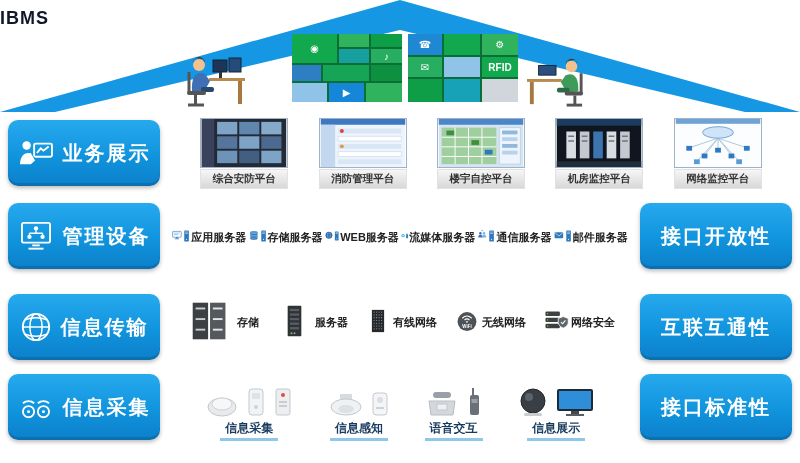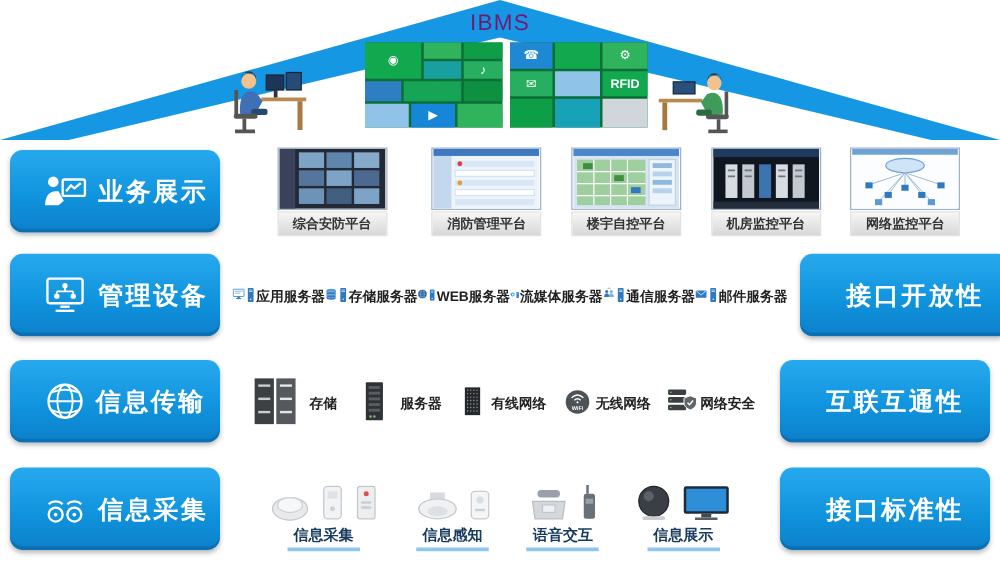--- a/index.html
+++ b/index.html
@@ -2,38 +2,38 @@
 <html><head>
 <meta charset="utf-8">
 <style>
   html,body{margin:0;padding:0;background:#fff;}
   .stage{position:relative;width:800px;height:463px;background:#fff;overflow:hidden;
          font-family:"Liberation Sans","DejaVu Sans",sans-serif;}
 
   
   .roof{position:absolute;left:0;top:0;width:800px;height:112px;}
   .roof-svg{position:absolute;left:0;top:0;width:100%;height:100%;display:block;}
-  .ibms-title{position:absolute;top:8px;left:0;right:0;text-align:center;color:#701a75;
-              font-size:18px;font-weight:normal;letter-spacing:1px;}
+  .ibms-title{position:absolute;top:8px;left:0;right:0;color:#0f172a;
+              font-size:18px;font-weight:bold;letter-spacing:1px;}
   .person{position:absolute;}
   .person.left{left:183px;top:48px;}
   .person.right{left:524px;top:50px;transform:scaleX(-1);}
   .tile-panel{position:absolute;top:34px;width:110px;height:68px;background:#0b6e36;}
   .tile-panel.p1{left:292px;}
   .tile-panel.p2{left:408px;}
   .tile{position:absolute;display:flex;align-items:center;justify-content:center;
         color:#fff;font-size:10px;font-weight:bold;overflow:hidden;}
 
   
   .row{position:absolute;left:8px;right:8px;height:78px;display:flex;align-items:center;gap:10px;}
-  .row1{top:114px;} .row2{top:197px;} .row3{top:282px;} .row4{top:368px;}
+  .row1{top:114px;} .row2{top:197px;} .row3{top:282px;align-items:flex-end;} .row4{top:368px;}
   .side-box{flex:0 0 152px;height:66px;border-radius:10px;
             background:linear-gradient(180deg,#27a9ee 0%,#1094dd 55%,#0d7fca 100%);
             color:#fff;display:flex;align-items:center;justify-content:center;gap:9px;
-            box-shadow:0 2px 4px rgba(0,0,0,.28), inset 0 -3px 0 rgba(0,0,0,.12);padding-left:16px;}
+            box-shadow:0 2px 4px rgba(0,0,0,.28), inset 0 -3px 0 rgba(0,0,0,.12);}
   .side-text{font-size:20px;font-weight:bold;letter-spacing:2px;white-space:nowrap;}
   .row-content{flex:1;height:100%;display:flex;align-items:center;justify-content:space-evenly;}
 
   
   .platform{width:88px;text-align:center;}
   .shot{width:88px;height:50px;display:block;border:1px solid #9fb3c8;box-sizing:border-box;background:#fff;}
   .cap-strip{display:block;width:100%;margin-top:1px;padding:2px 0;font-size:10.5px;font-weight:bold;
              color:#333;background:linear-gradient(#f6f6f6,#d8d8d8);border:1px solid #e2e2e2;box-sizing:border-box;}
 
   
@@ -138,21 +138,21 @@
       <svg width="36" height="30" viewBox="0 0 38 32">
         <circle cx="9" cy="8" r="4.5" fill="#fff"></circle>
         <path d="M2 28 c0-9 5-12 8.5-12 l3 0 4.5 8 -4.5 4 z" fill="#fff"></path>
         <rect x="17" y="6" width="19" height="14" rx="1.5" fill="none" stroke="#fff" stroke-width="2"></rect>
         <polyline points="20,16 24,11 27,13.5 32.5,9" fill="none" stroke="#fff" stroke-width="2"></polyline>
       </svg>
       <span class="side-text">业务展示</span>
     </div>
 
     <div class="row-content">
-      <figure class="platform" style="margin:12px">
+      <figure class="platform" style="margin:0">
         <svg class="shot" viewBox="0 0 88 50">
           <rect width="88" height="50" fill="#232a36"></rect>
           <rect width="13" height="50" fill="#39425a"></rect>
           <rect x="16" y="3" width="21" height="13" fill="#7da3c6"></rect>
             <rect x="39" y="3" width="21" height="13" fill="#5f86ad"></rect>
             <rect x="62" y="3" width="21" height="13" fill="#86aac9"></rect>
           <rect x="16" y="18" width="21" height="13" fill="#55759c"></rect>
             <rect x="39" y="18" width="21" height="13" fill="#7da3c6"></rect>
             <rect x="62" y="18" width="21" height="13" fill="#4c6a8f"></rect>
           <rect x="16" y="33" width="21" height="13" fill="#6d93b8"></rect>

